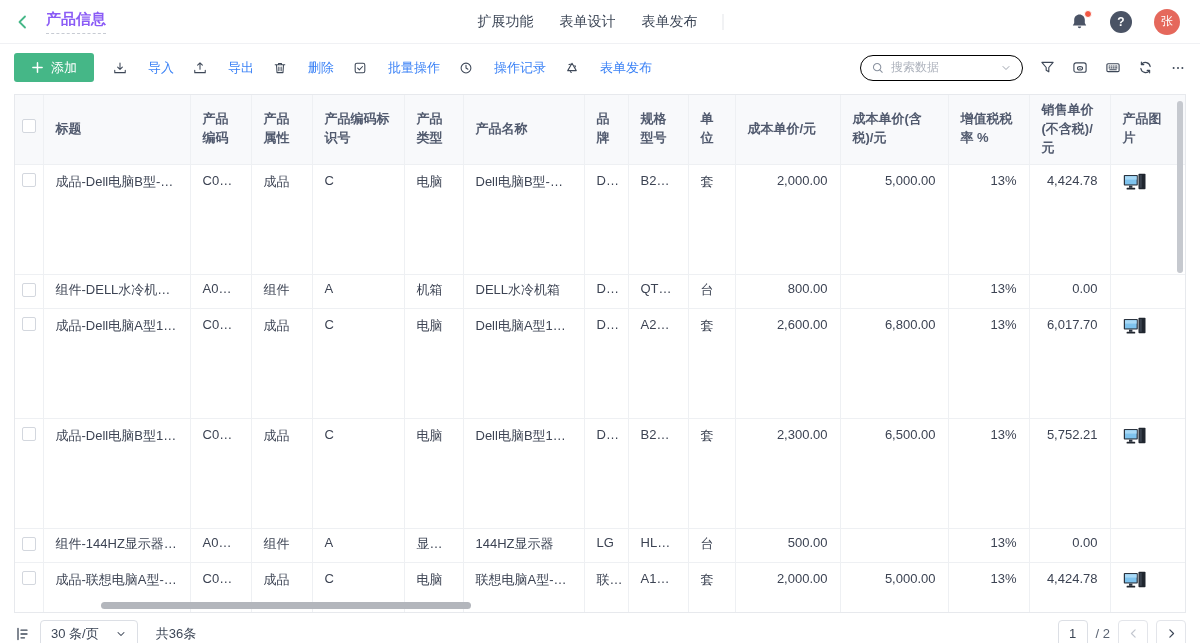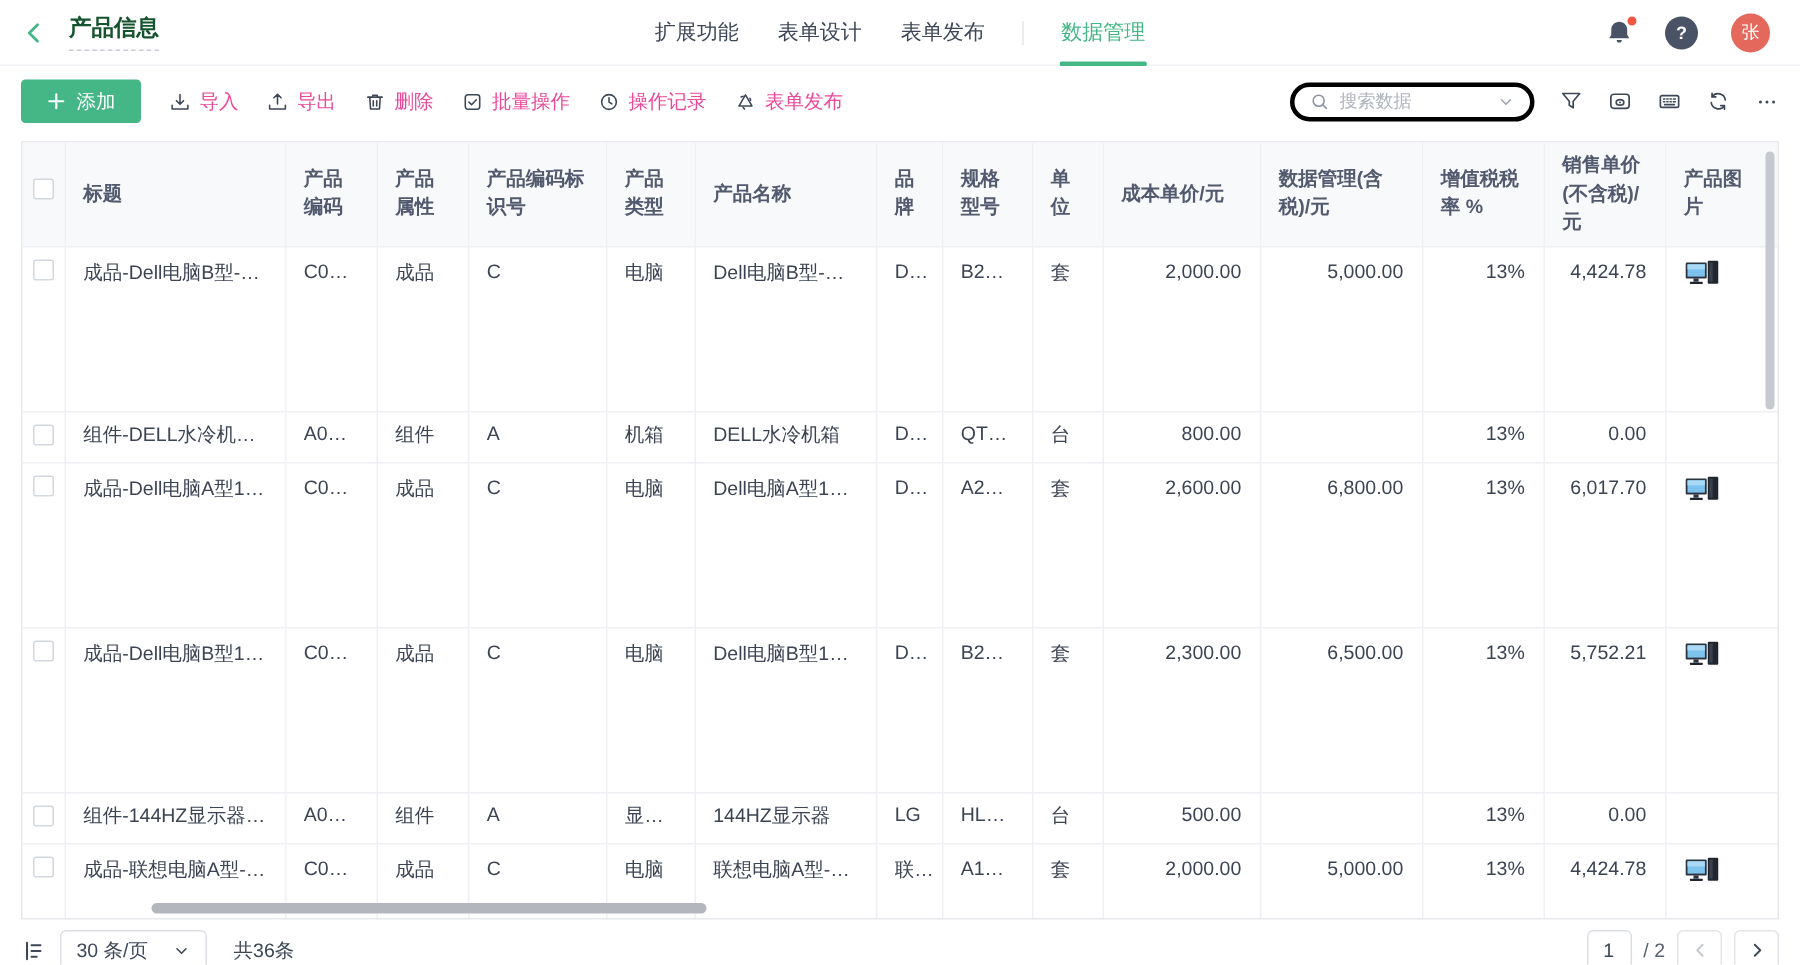--- a/index.html
+++ b/index.html
@@ -12,21 +12,21 @@
   }
   .icn svg { display:block; }
 
   
   .topbar {
     height:44px; display:flex; align-items:center;
     padding:0 20px 0 14px; border-bottom:1px solid #f0f1f4; position:relative;
   }
   .back-btn { cursor:pointer; margin-right:14px; display:flex; align-items:center; }
   .page-title {
-    font-size:15px; font-weight:bold; color:#14532d;
+    font-size:15px; font-weight:bold; color:#8b5cf6;
     padding-bottom:5px; border-bottom:1px dashed #c7cbd3; line-height:1.2;
   }
   .tabs { position:absolute; left:50%; transform:translateX(-50%); top:0; height:44px; display:flex; align-items:center; }
   .tab {
     height:44px; display:flex; align-items:center; padding:0 13px;
     font-size:14px; color:#3d4757; cursor:pointer; position:relative; white-space:nowrap;
   }
   .tab.active { color:#45b787; }
   .tab.active::after {
     content:""; position:absolute; left:12px; right:12px; bottom:0;
@@ -49,24 +49,24 @@
     display:flex; align-items:center; justify-content:center; font-size:12px; cursor:pointer;
   }
 
   
   .toolbar { display:flex; align-items:center; padding:9px 14px 10px; gap:19px; }
   .btn-add {
     background:#45b787; color:#fff; border:none; border-radius:3px;
     height:29px; padding:0 17px; display:flex; align-items:center; gap:7px;
     font-size:13px; cursor:pointer; font-family:inherit;
   }
-  .tool-btn { display:flex; align-items:center; gap:6px; color:#ec4899; cursor:pointer; white-space:nowrap; }
+  .tool-btn { display:flex; align-items:center; gap:21px; color:#3b82f6; cursor:pointer; white-space:nowrap; }
   .toolbar-right { margin-left:auto; display:flex; align-items:center; gap:17px; }
   .search-pill {
-    width:163px; height:26px; border:3px solid #000000; border-radius:14px;
+    width:163px; height:26px; border:1px solid #000000; border-radius:14px;
     display:flex; align-items:center; padding:0 10px; gap:6px; cursor:text;
   }
   .search-ph { flex:1; color:#aeb3bd; font-size:12px; }
   .icon-btn { cursor:pointer; display:flex; align-items:center; }
 
   
   .table-wrap {
     position:relative; margin:2px 14px 0; height:519px;
     border:1px solid #e7e9ed; overflow:hidden; background:#fff;
   }
@@ -130,21 +130,20 @@
         </svg>
     </span>
   </span>
   <span class="page-title">产品信息</span>
 
   <div class="tabs" id="tabs">
       <div class="tab">扩展功能</div>
       <div class="tab">表单设计</div>
       <div class="tab">表单发布</div>
       <span class="tab-divider"></span>
-      <div class="tab active">数据管理</div>
     </div>
 
   <div class="topbar-right">
     <span class="bell-wrap">
       <span class="icn">
         <svg width="17" height="17" viewBox="0 0 16 16">
             <path d="M8 1.4c-2.76 0-5 2.24-5 5v3.1L1.7 11.7h12.6L13 9.5V6.4c0-2.76-2.24-5-5-5z" fill="#4a5365"></path>
             <path d="M6.4 12.8a1.6 1.6 0 0 0 3.2 0z" fill="#4a5365"></path>
           </svg>
       </span>
@@ -311,21 +310,21 @@
           <th>标题</th>
           <th>产品编码</th>
           <th>产品属性</th>
           <th>产品编码标识号</th>
           <th>产品类型</th>
           <th>产品名称</th>
           <th>品牌</th>
           <th>规格型号</th>
           <th>单位</th>
           <th>成本单价/元</th>
-          <th>数据管理(含税)/元</th>
+          <th>成本单价(含税)/元</th>
           <th>增值税税率 %</th>
           <th>销售单价(不含税)/元</th>
           <th>产品图片</th>
         </tr>
       </thead>
     <tbody id="tbody">
         <tr class="tall">
           <td class="cb-cell"><span class="cb"></span></td>
           <td>成品-Dell电脑B型-水冷机...</td>
           <td>C0013</td>

